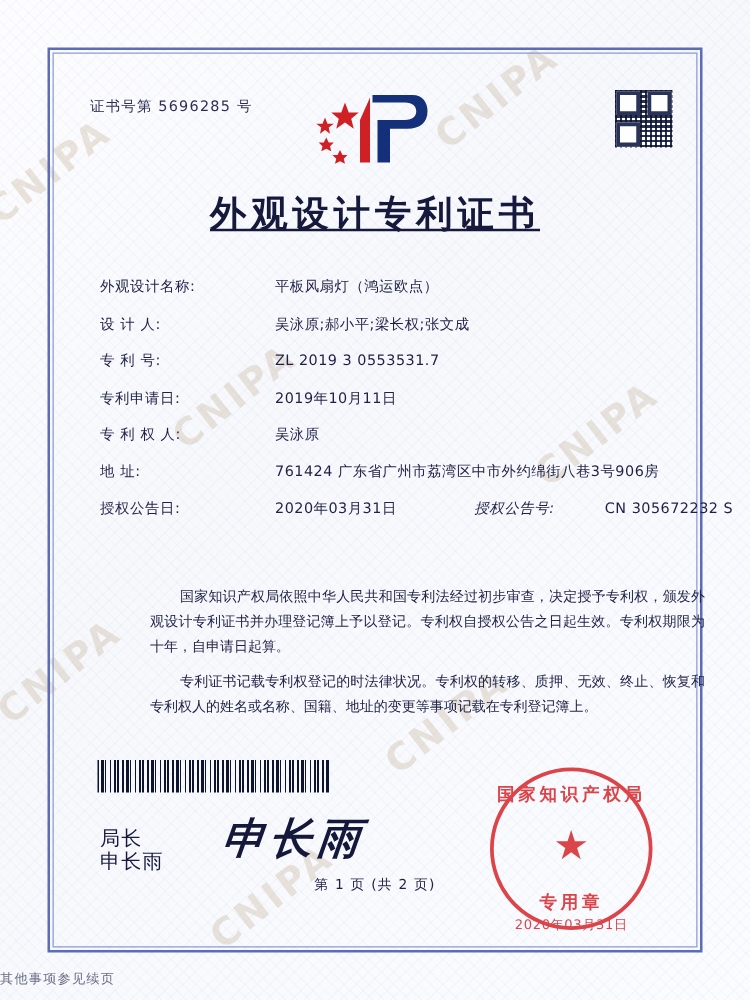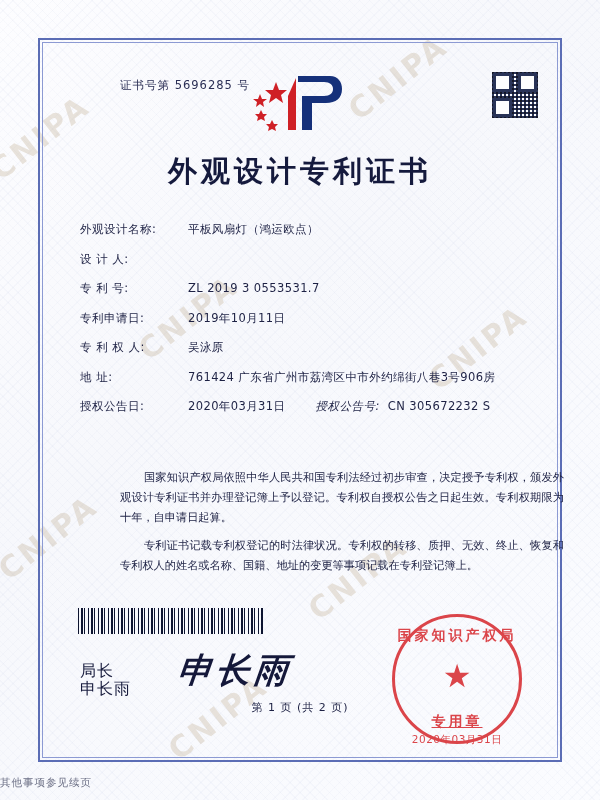--- a/index.html
+++ b/index.html
@@ -72,21 +72,20 @@
   .wm7 { left: 160px; top: 700px; }
 
   
   .cert-no {
     position: absolute;
     left: 72px; top: 78px;
     font-size: 11.5px;
     color: #2b2f55;
     letter-spacing: 1px;
     white-space: nowrap;
-    margin-left: 48px;
   }
 
   
   .qr {
     position: absolute;
     right: 62px; top: 72px;
     width: 46px; height: 46px;
     background-color: #ffffff;
     background-image:
       repeating-linear-gradient(0deg, #18234a 0 2px, transparent 2px 4px),
@@ -124,36 +123,38 @@
   .title {
     position: absolute;
     left: 0; right: 0;
     top: 152px;
     text-align: center;
     font-size: 29px;
     font-weight: bold;
     letter-spacing: 4px;
     color: #151a3d;
     font-family: "DejaVu Sans", "Liberation Sans", sans-serif;
+    text-decoration: underline;
   }
 
   
   .fields {
     position: absolute;
     left: 80px;
     top: 222px;
     width: 450px;
   }
   .field-row {
     display: flex;
     align-items: baseline;
     margin-bottom: 14.5px;
     font-size: 11.5px;
     color: #1d2144;
     white-space: nowrap;
+    gap: 32px;
   }
   .field-label {
     width: 108px;
     flex: 0 0 108px;
     letter-spacing: 0.5px;
   }
   .field-value {
     letter-spacing: 0.4px;
   }
   .field-row.two-col .field-label2 {
@@ -236,21 +237,21 @@
   .seal-text-top, .seal-text-bottom {
     position: absolute;
     left: 0; right: 0;
     text-align: center;
     color: #d6262b;
     font-size: 14px;
     letter-spacing: 3px;
     font-weight: bold;
   }
   .seal-text-top { top: 10px; }
-  .seal-text-bottom { bottom: 10px; text-decoration: underline; }
+  .seal-text-bottom { bottom: 10px; }
   .seal-date {
     position: absolute;
     left: 50%;
     transform: translateX(-50%);
     bottom: -6px;
     width: 150px;
     text-align: center;
     color: #d6262b;
     font-size: 10.5px;
     letter-spacing: 0.5px;
@@ -314,20 +315,21 @@
 
   <div class="title">外观设计专利证书</div>
 
   <div class="fields">
     <div class="field-row">
       <div class="field-label">外观设计名称:</div>
       <div class="field-value">平板风扇灯（鸿运欧点）</div>
     </div>
     <div class="field-row">
       <div class="field-label">设 计 人:</div>
+      <div class="field-value">吴泳原;郝小平;梁长权;张文成</div>
     </div>
     <div class="field-row">
       <div class="field-label">专 利 号:</div>
       <div class="field-value">ZL 2019 3 0553531.7</div>
     </div>
     <div class="field-row">
       <div class="field-label">专利申请日:</div>
       <div class="field-value">2019年10月11日</div>
     </div>
     <div class="field-row">

